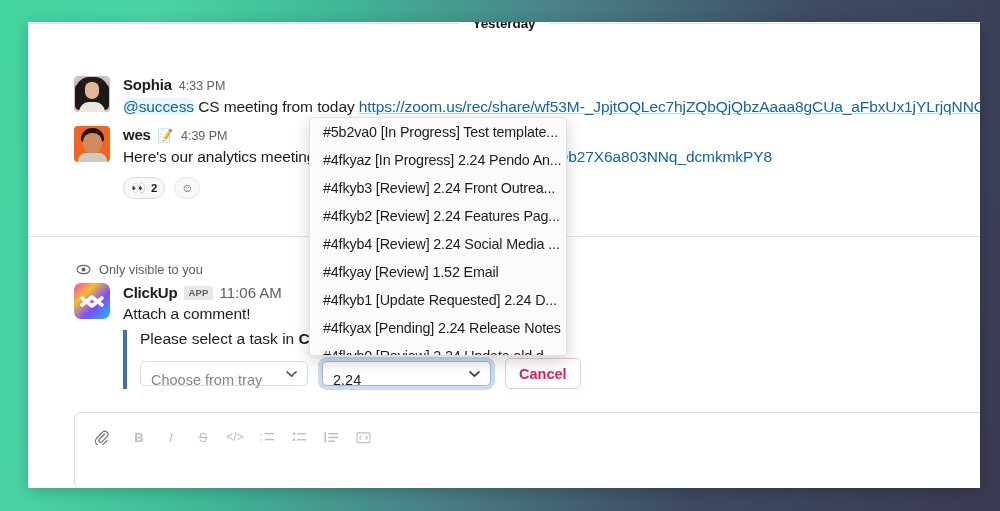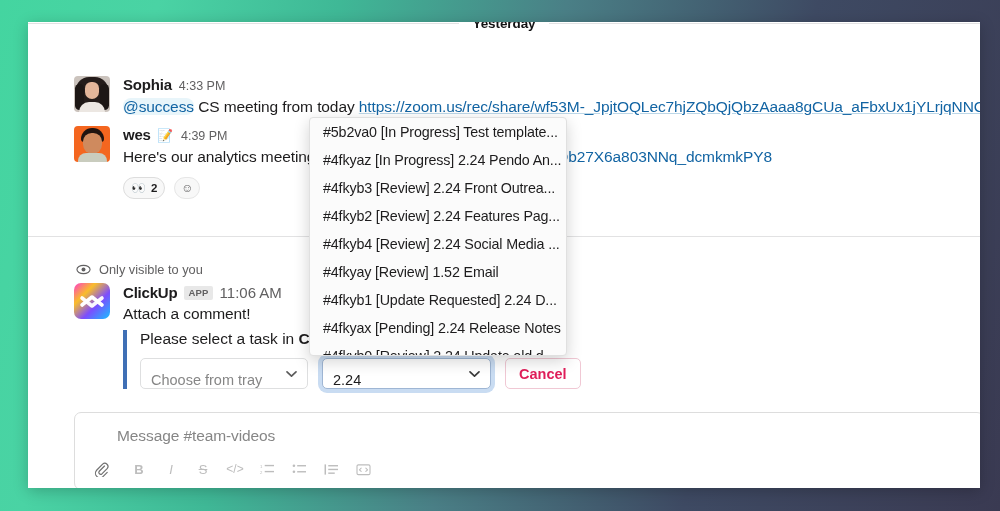--- a/index.html
+++ b/index.html
@@ -94,22 +94,22 @@
   }
   .app-time{ font-size:15px; color:#616061; }
   .app-line{ font-size:15.5px; color:#1d1c1d; margin-top:3px; letter-spacing:-.1px; }
 
   .attachment{ margin-top:7px; padding-left:13px; border-left:4px solid #3f6fb5; }
   .attachment-text{ font-size:15.5px; color:#1d1c1d; white-space:nowrap; }
   .attachment-text b{ font-weight:bold; }
 
   .controls{ display:flex; align-items:center; gap:14px; margin-top:10px; }
   .select-box{
-    position:relative; height:31px; background:#fff; border:1px solid #dedfe0;
-    border-radius:5px; display:flex; align-items:flex-end; padding:0 10px;
+    position:relative; height:25px; background:#fff; border:1px solid #dedfe0;
+    border-radius:5px; display:flex; align-items:flex-start; padding:10px 10px;
     font-size:14.5px; color:#1d1c1d;
   }
   #select-tray{ width:168px; color:#868686; }
   #select-task{ width:169px; border:1px solid #9fb6d4; box-shadow:0 0 0 4px #c9dcf2; }
   .select-box .chev{ position:absolute; right:10px; top:50%; transform:translateY(-50%); }
   .btn-cancel{
     height:31px; min-width:63px; padding:0 13px; background:#fff;
     border:1px solid #f0c8d4; border-radius:5px; color:#e01e5a;
     font-size:14.5px; font-weight:bold; font-family:"Liberation Sans", sans-serif;
     display:flex; align-items:center; justify-content:center; cursor:pointer;
@@ -250,21 +250,20 @@
               </svg>
             </div>
             <button class="btn-cancel">Cancel</button>
           </div>
         </div>
       </div>
     </div>
   </div>
 
   <div class="composer">
-    <div class="composer-input">Message #team-videos</div>
     <div class="toolbar">
       <div class="tb-btn first">
         <svg width="15" height="15" viewBox="0 0 16 16">
           <path d="M11.2 4.3 L5.6 9.9 a2 2 0 0 0 2.8 2.8 l5.6-5.6 a3.4 3.4 0 0 0-4.8-4.8 L3 8.5 a4.8 4.8 0 0 0 6.8 6.8 l4.3-4.3" fill="none" stroke="#6f6f6f" stroke-width="1.25" stroke-linecap="round" stroke-linejoin="round"></path>
         </svg>
       </div>
       <div class="tb-sep"></div>
       <div class="tb-btn">
           <b style="font-size:13px">B</b>
         </div>

